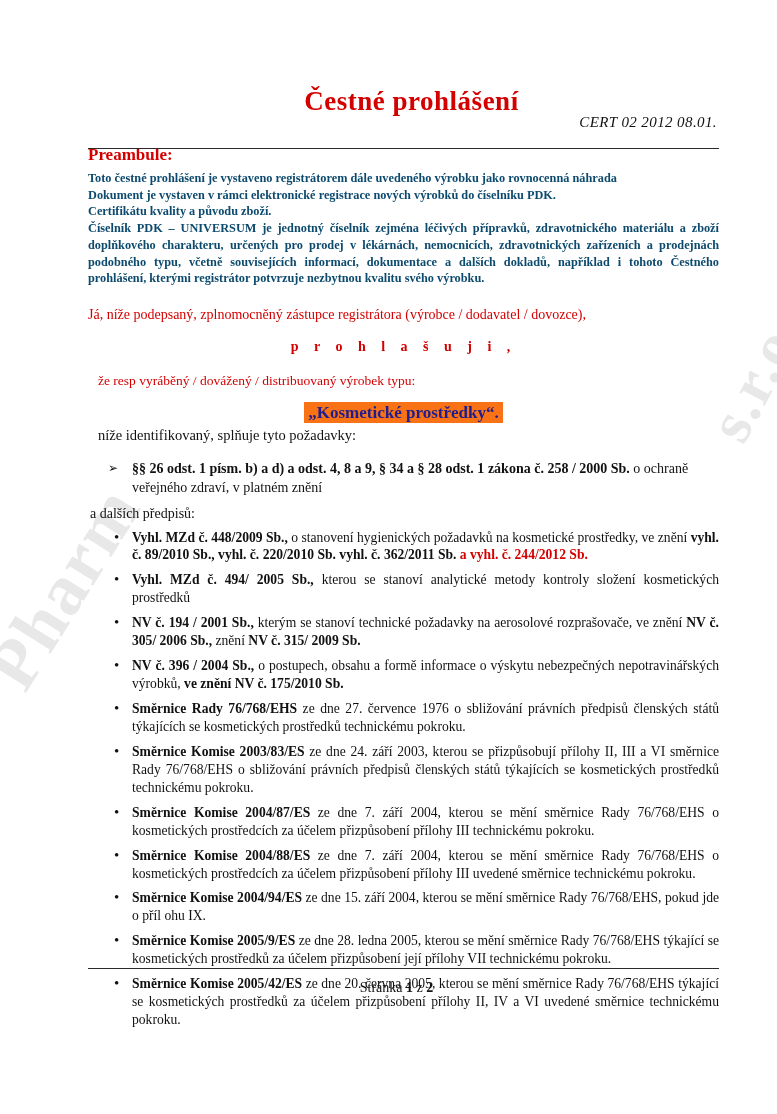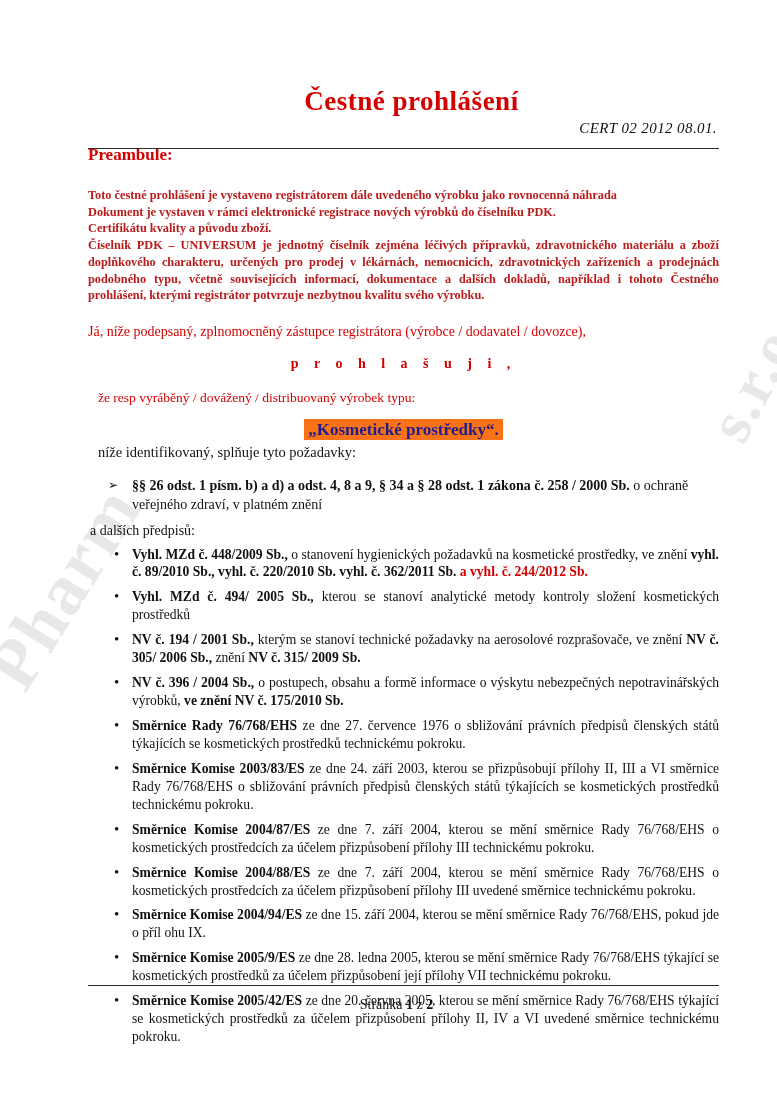--- a/index.html
+++ b/index.html
@@ -64,21 +64,21 @@
   .top-rule {
     position: absolute;
     left: 88px;
     right: 58px;
     top: 62px;
     border-top: 1px solid #2b2b2b;
   }
   .doc-code {
     position: absolute;
     right: 60px;
-    top: 34px;
+    top: 28px;
     font-style: italic;
     font-size: 15px;
     letter-spacing: 0.4px;
   }
 
   .title {
     text-align: center;
     color: #d40000;
     font-size: 27px;
     font-weight: bold;
@@ -98,25 +98,25 @@
     padding: 0 58px 0 88px;
   }
 
   .preamble-head {
     color: #d40000;
     font-size: 17px;
     font-weight: bold;
     margin-top: 28px;
   }
   .preamble-body {
-    color: #b91c1c;
+    color: #0c4a6e;
     font-size: 12.3px;
     font-weight: bold;
     line-height: 1.36;
-    margin-top: 22px;
+    margin-top: 5px;
     text-align: justify;
   }
 
   .para-center-red {
     color: #d40000;
     font-size: 14px;
     margin-top: 20px;
   }
   .prohlasuji {
     color: #d40000;

